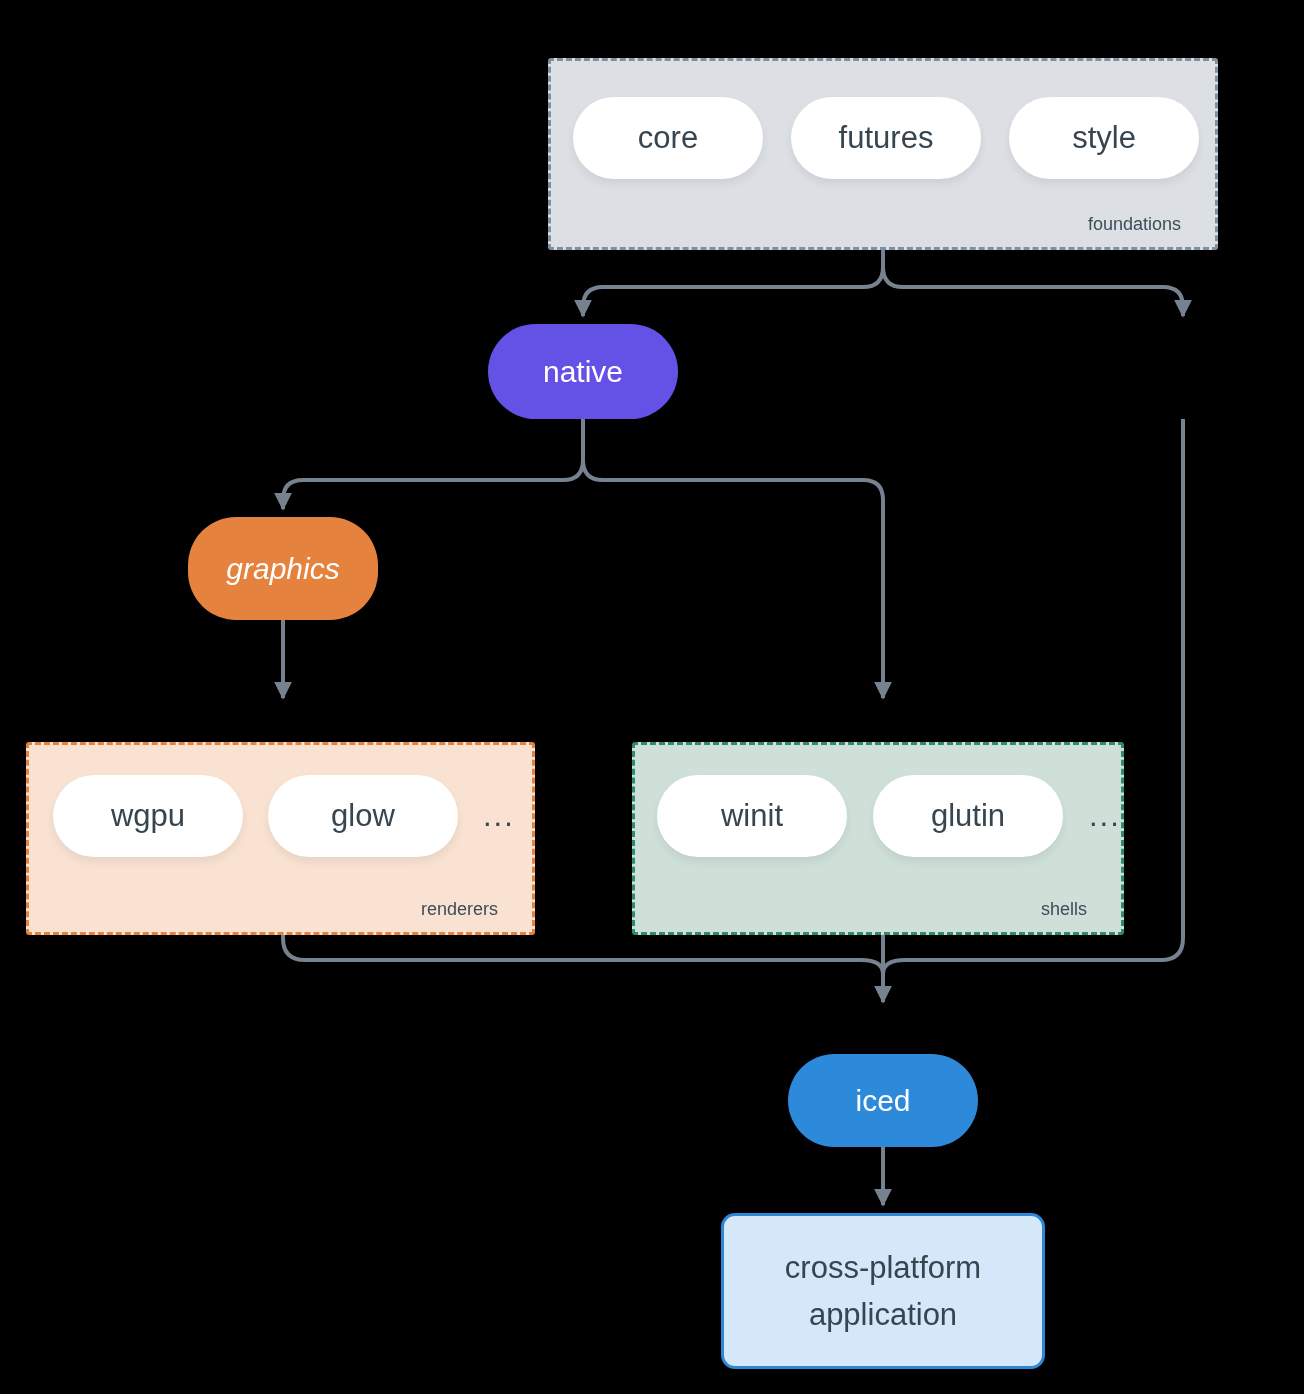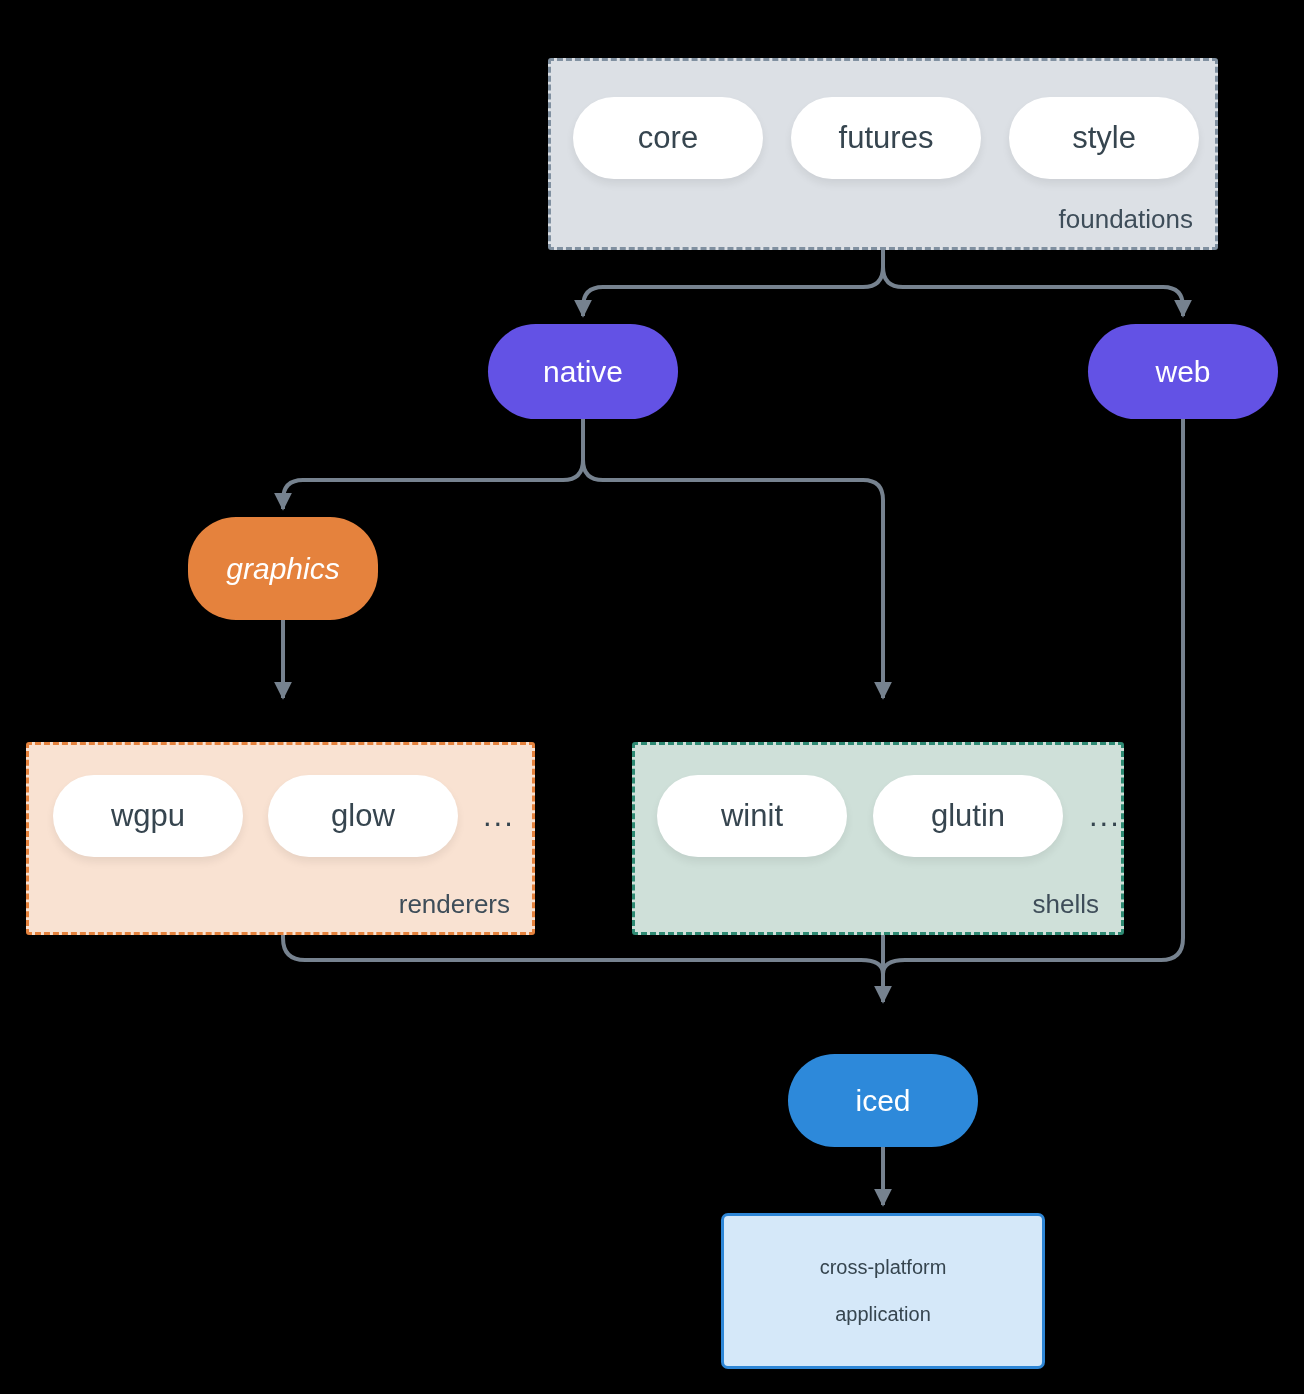--- a/index.html
+++ b/index.html
@@ -57,45 +57,45 @@
     flex:0 0 auto;
   }
   .ellipsis{
     color:var(--pill-text);
     font-size:31px;
     letter-spacing:2px;
     flex:0 0 auto;
   }
   .group-label{
     position:absolute;
-    right:22px;bottom:12px;
+    right:34px;bottom:12px;
     color:var(--label-text);
-    font-size:26px;
+    font-size:18px;
   }
   .accent-pill{
     position:absolute;
     display:flex;align-items:center;justify-content:center;
     border-radius:48px;
     color:var(--on-accent-text);
     font-size:30px;
   }
   .accent-pill.purple{background:var(--purple);}
   .accent-pill.orange{background:var(--orange);}
   .accent-pill.blue{background:var(--blue);}
 
   .app-box{
     position:absolute;
     left:721px;top:1213px;width:324px;height:156px;
     background:var(--app-bg);
     border:3px solid var(--app-border);
-    border-radius:7px;
+    border-radius:14px;
     box-sizing:border-box;
     display:flex;flex-direction:column;align-items:center;justify-content:center;
     color:var(--pill-text);
-    font-size:20px;
+    font-size:31px;
     line-height:47px;
   }
 </style>
 </head>
 <body>
 
 <div id="stage">
 
   <svg id="edges" viewBox="0 0 1304 1394" xmlns="http://www.w3.org/2000/svg">
     <defs>
@@ -126,23 +126,20 @@
         <span>style</span>
       </div>
     </div>
     <div class="group-label">foundations</div>
   </div>
 
   <div class="accent-pill purple" style="left:488px;top:324px;width:190px;height:95px;">
     <span>native</span>
   </div>
 
-  <div class="accent-pill purple" style="left:1088px;top:324px;width:190px;height:95px;">
-    <span>web</span>
-  </div>
 
   <div class="accent-pill orange" style="left:188px;top:517px;width:190px;height:103px;font-style:italic;">
     <span>graphics</span>
   </div>
 
   <div class="group-box renderers" style="left:26px;top:706px;width:509px;height:193px;">
     <div class="pill-row" style="left:24px;top:30px;gap:25px;">
       <div class="pill">
         <span>wgpu</span>
       </div>

